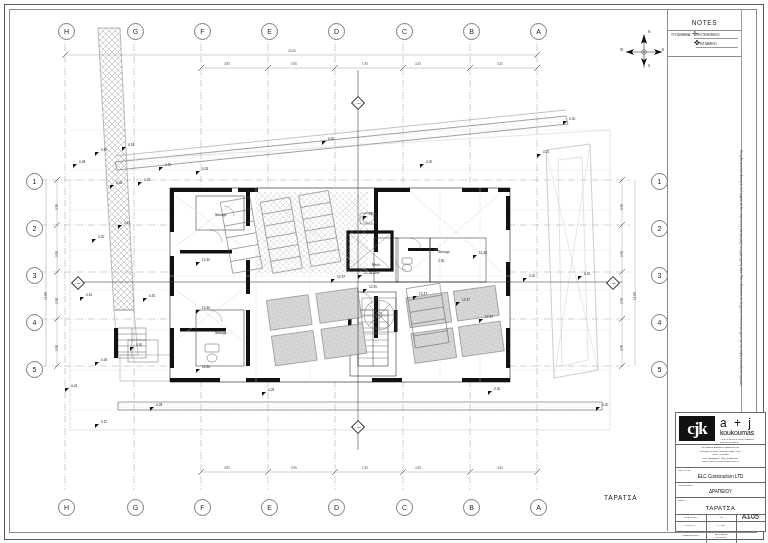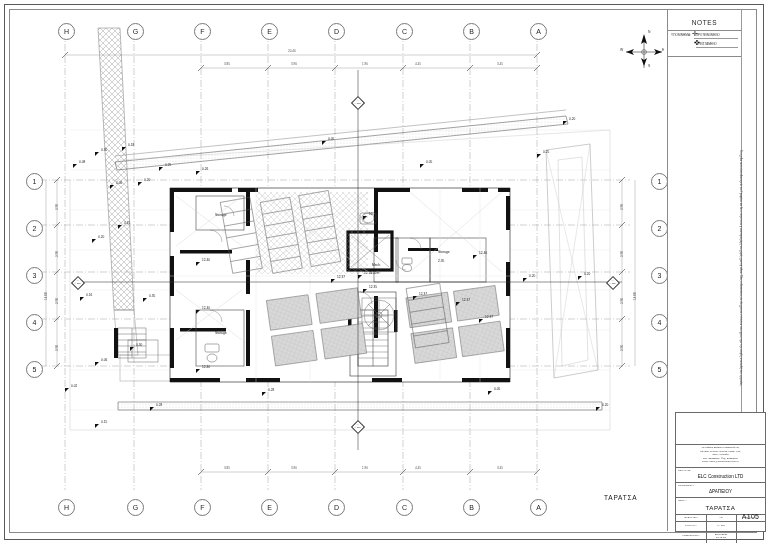--- a/index.html
+++ b/index.html
@@ -565,20 +565,27 @@
       <div class="ntxt" style="left:26px;top:32px;">S</div>
       <div class="ntxt" style="left:40px;top:16px;">E</div>
       <div class="ntxt" style="left:-2px;top:16px;">W</div>
     </div>
   </div>
 
   <div class="roof-title">ΤΑΡΑΤΣΑ</div>
 
   <div class="tb">
 
+    <div class="tb-logo">
+      <div class="tb-logo-box"></div>
+      <div class="tb-logo-cjk">cjk</div>
+      <div class="tb-aj">a + j</div>
+      <div class="tb-brand">koukoumas</div>
+      <div class="tb-brand2">ARCHITECTS  ENGINEERS  DEVELOPERS</div>
+    </div>
 
     <div class="tb-row" style="top:31px;"></div>
     <div class="tb-addr" id="tb-address">
         <div>Λεωφόρος Σπύρου Κυπριανού 36,</div>
         <div>Μέγαρο Cyprus Ampelia, Γραφ. 402,</div>
         <div>3076, Λεμεσός</div>
         <div>Τηλ: 25822207, Φαξ: 25822950</div>
         <div>email: office@koukoumas.com.cy</div>
       </div>
 

